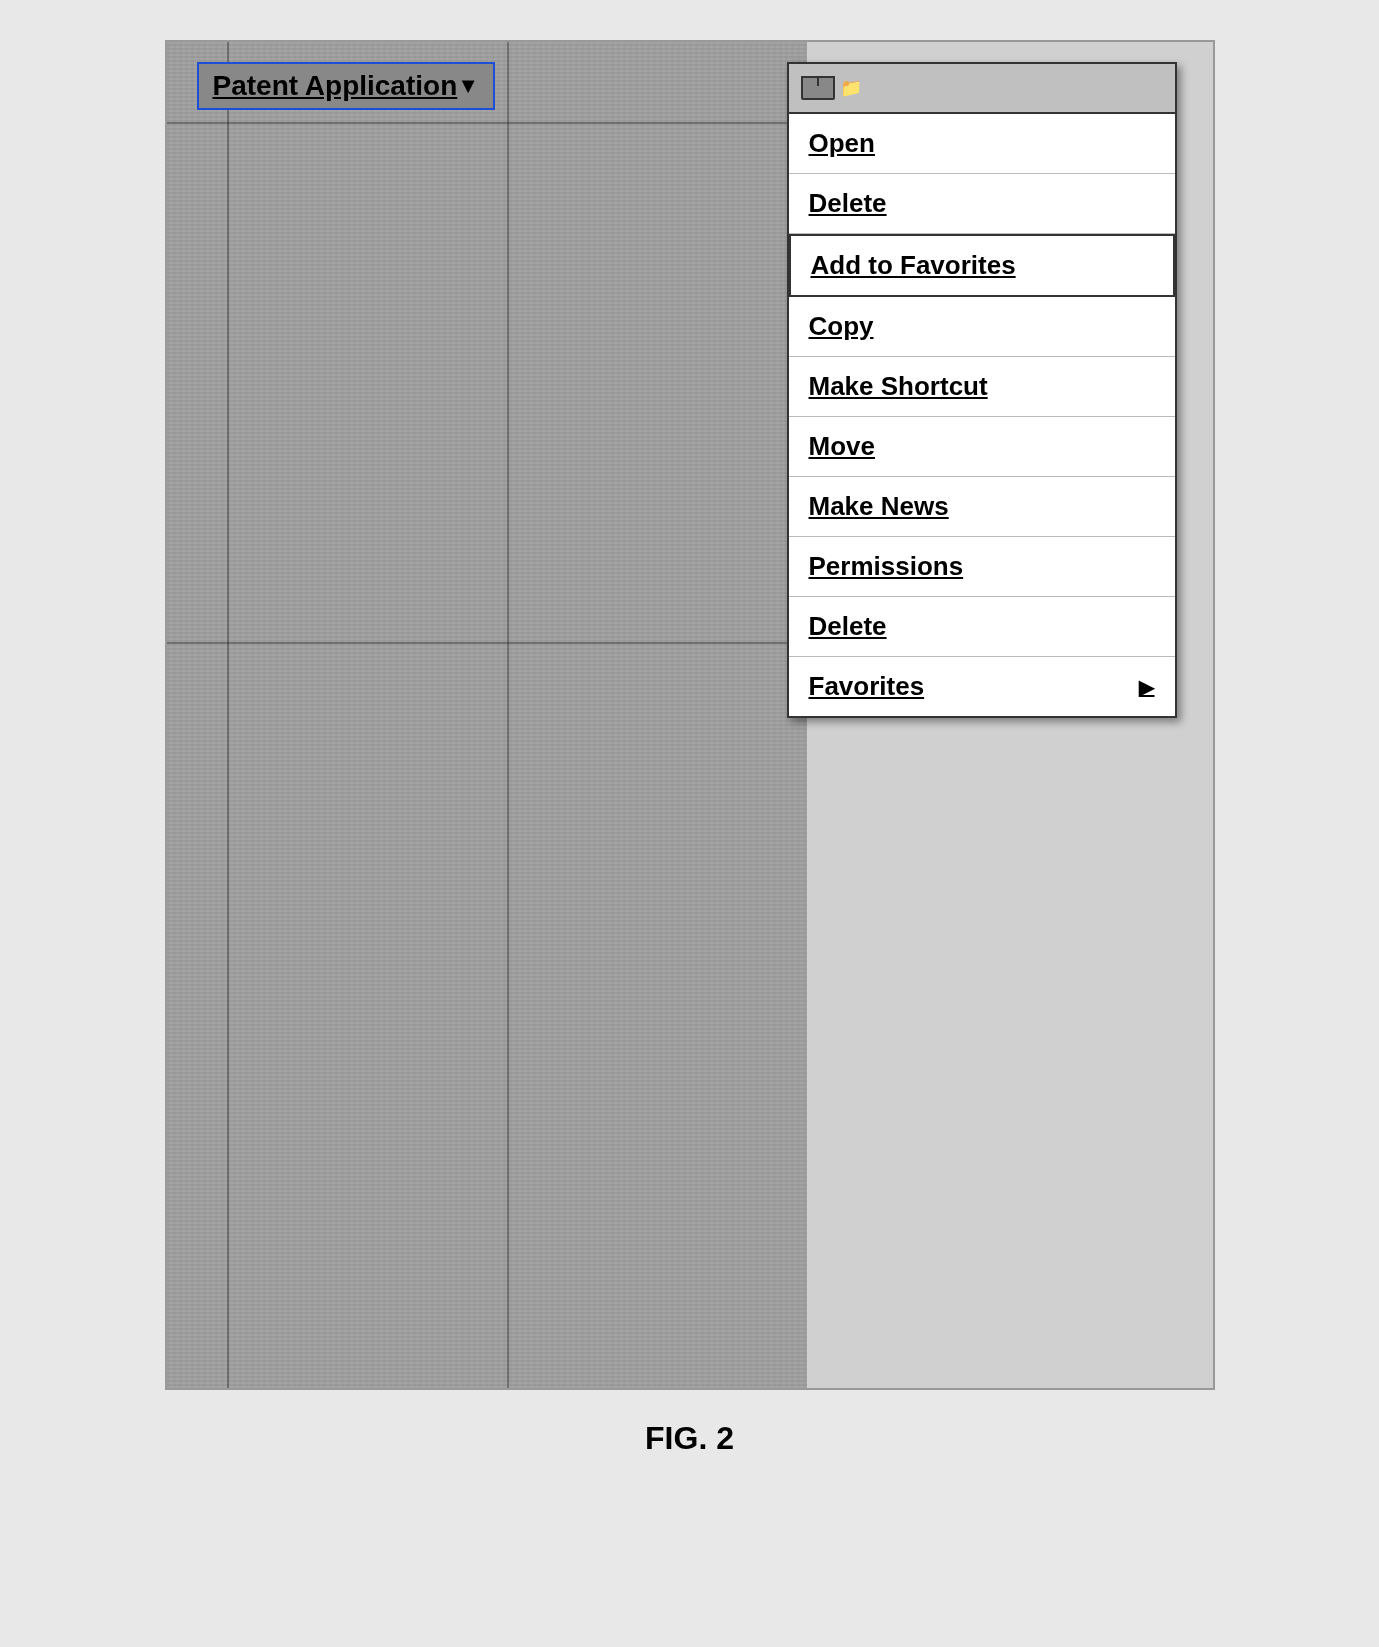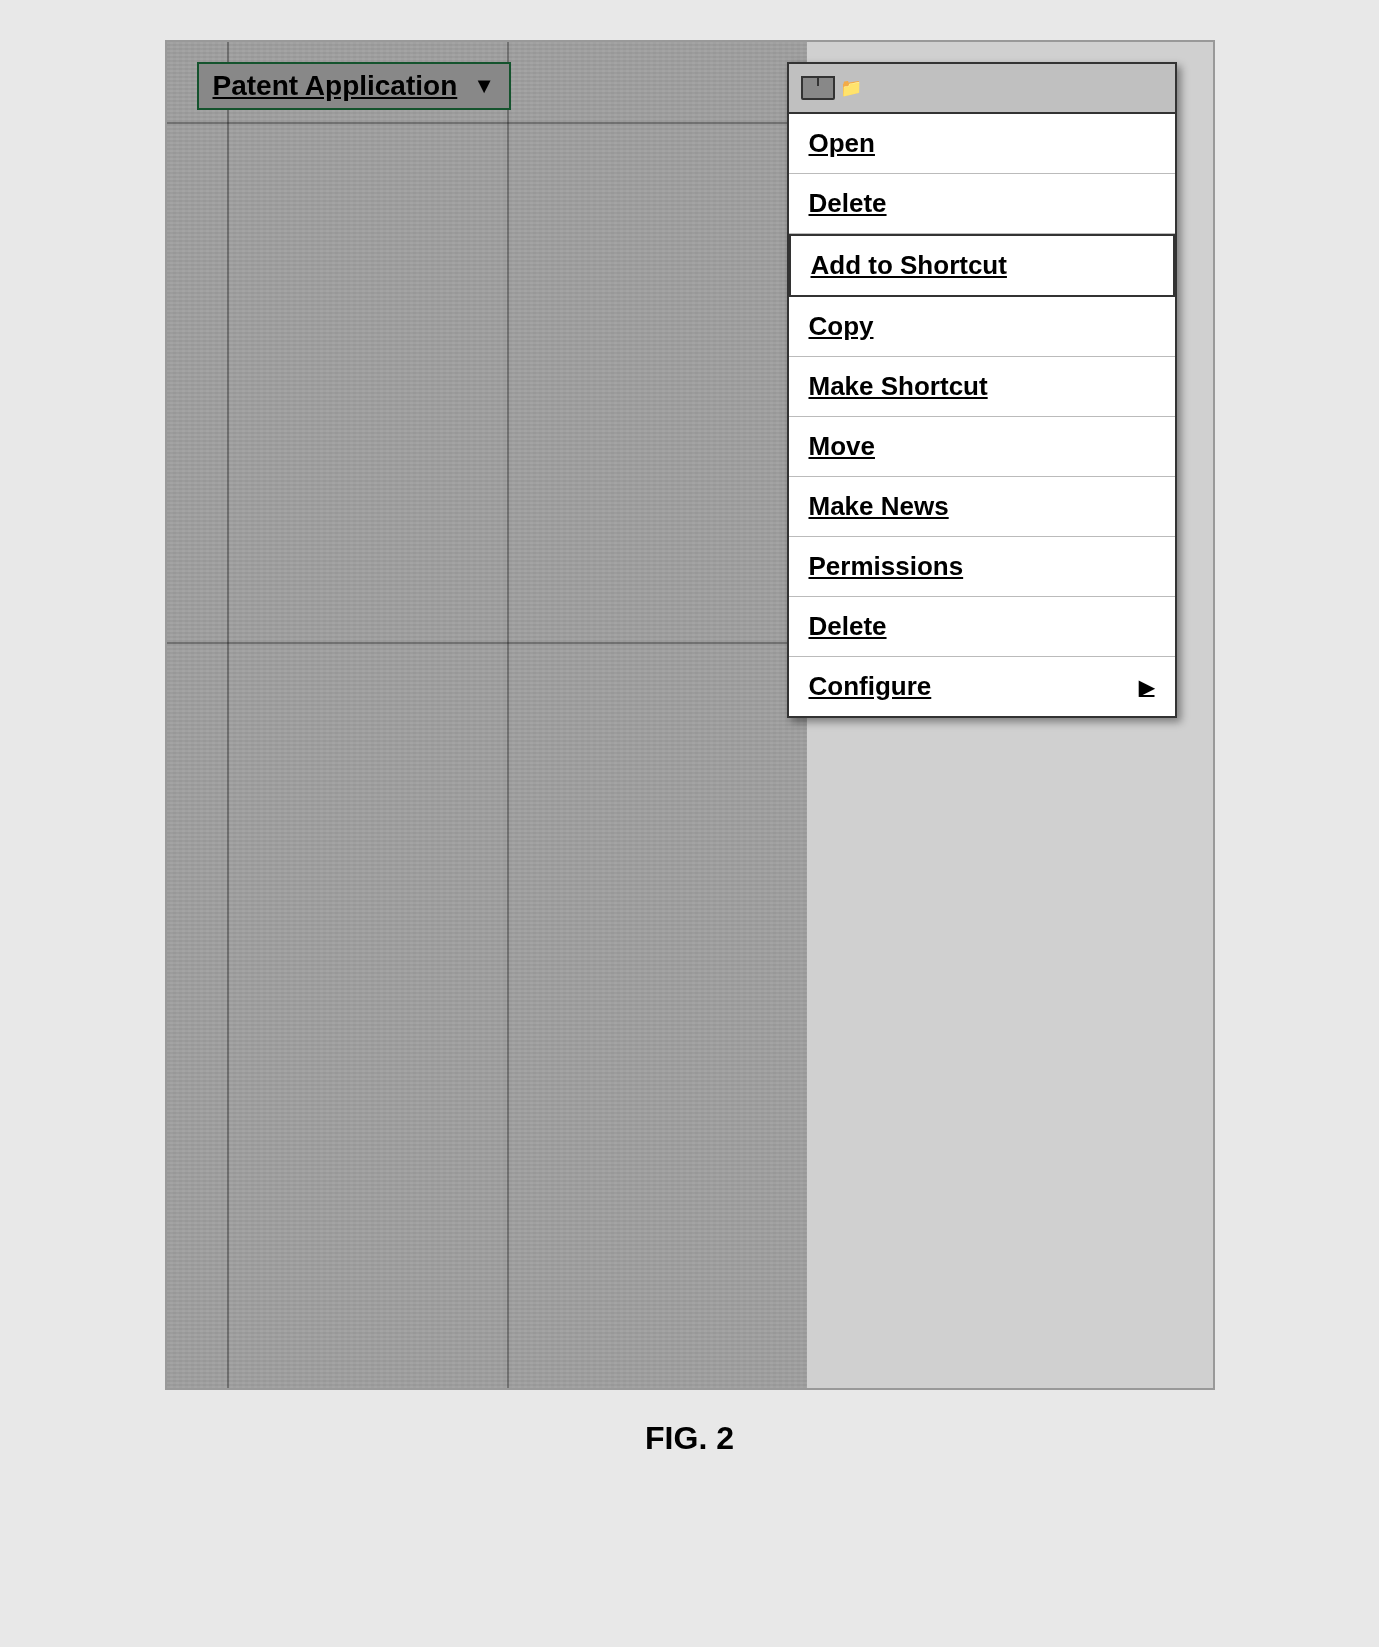--- a/index.html
+++ b/index.html
@@ -59,25 +59,25 @@
           rgba(255,255,255,0.04) 6px
         );
     }
 
     
     .title-bar {
       position: absolute;
       top: 20px;
       left: 30px;
       background: #888;
-      border: 2px solid #14532d;
+      border: 2px solid #1d4ed8;
       padding: 6px 14px;
       display: flex;
       align-items: center;
-      gap: 16px;
+      gap: 0;
     }
 
     .title-text {
       font-size: 28px;
       font-weight: bold;
       color: #000;
       text-decoration: underline;
     }
 
     .dropdown-arrow {
@@ -221,42 +221,42 @@
       </div>
 
       <div id="menu-items-container">
           <div class="menu-item">
             <span>Open</span>
           </div>
           <div class="menu-item">
             <span>Delete</span>
           </div>
           <div class="menu-item highlighted">
-            <span>Add to Shortcut</span>
+            <span>Add to Favorites</span>
           </div>
           <div class="menu-item">
             <span>Copy</span>
           </div>
           <div class="menu-item">
             <span>Make Shortcut</span>
           </div>
           <div class="menu-item">
             <span>Move</span>
           </div>
           <div class="menu-item">
             <span>Make News</span>
           </div>
           <div class="menu-item">
             <span>Permissions</span>
           </div>
           <div class="menu-item">
             <span>Delete</span>
           </div>
           <div class="menu-item">
-            <span>Configure</span>
+            <span>Favorites</span>
             <span class="submenu-arrow">▶</span>
           </div>
         </div>
     </div>
 
   </div>
 
   <div class="figure-caption">FIG. 2</div>
 </div>
 

